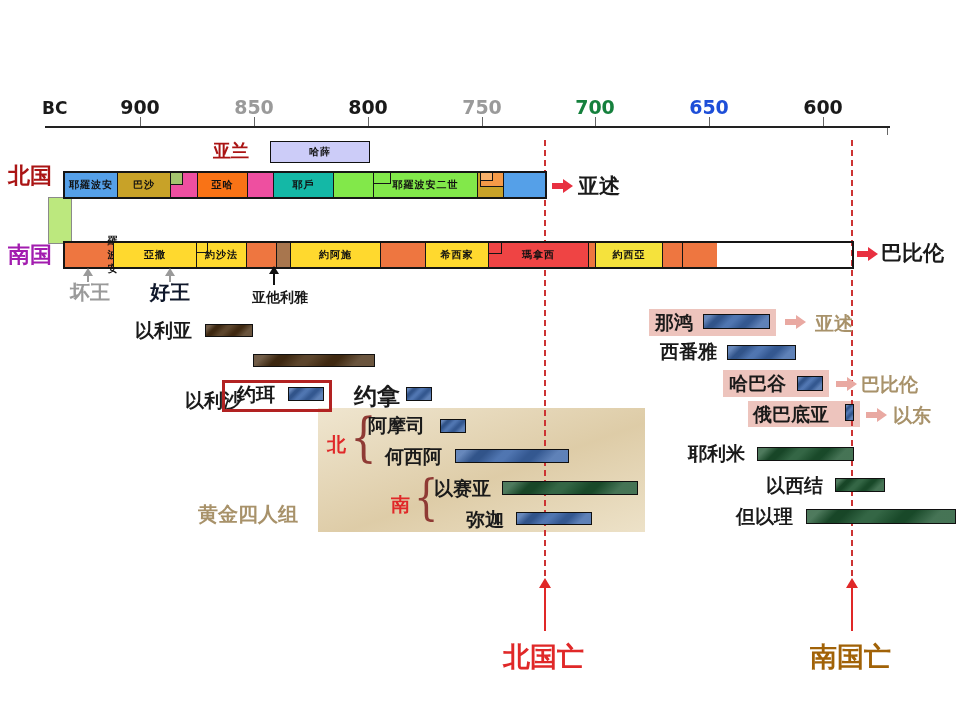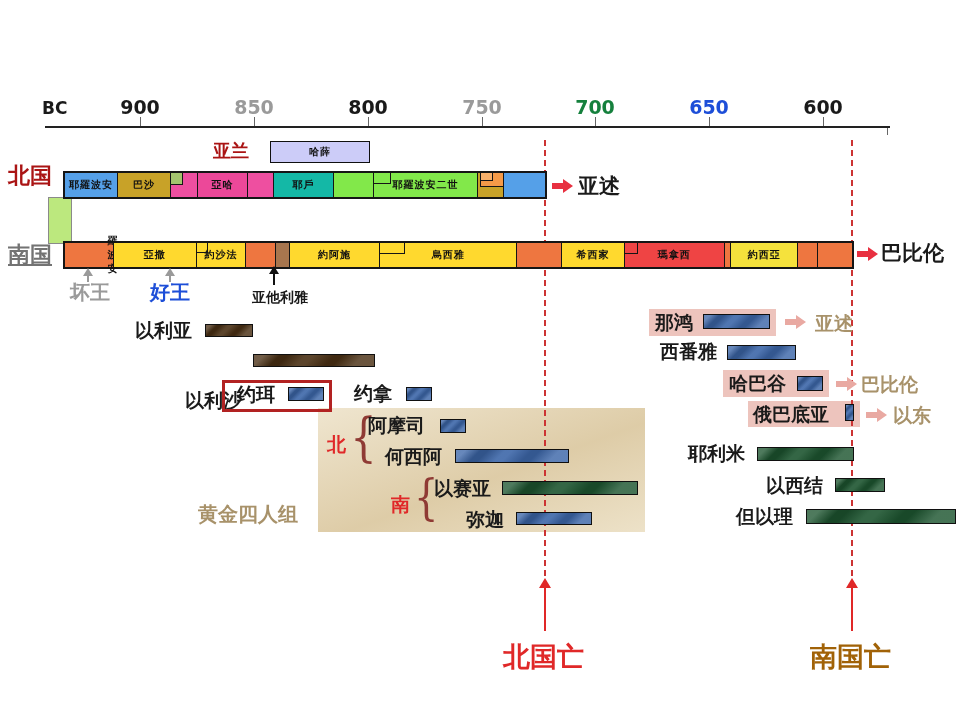--- a/index.html
+++ b/index.html
@@ -71,35 +71,35 @@
 
   <div class="dashline" style="left:544px;top:140px;height:436px;"></div>
   <div class="dashline" style="left:851px;top:140px;height:436px;"></div>
 
   <div class="t bold" style="left: 213px; top: 141px; font-size: 18px; color: rgb(170, 20, 20);">亚兰</div>
   <div class="bar" style="left: 270px; top: 141px; width: 100px; height: 22px; display: flex; align-items: center; justify-content: center; background-color: rgb(204, 204, 248);">
     <span class="kname">哈薛</span>
   </div>
 
   <div class="t bold" style="left: 8px; top: 163px; font-size: 22px; color: rgb(170, 20, 20);">北国</div>
-  <div class="t bold" style="left: 8px; top: 242px; font-size: 22px; color: #737373; text-decoration: underline;">南国</div>
+  <div class="t bold" style="left: 8px; top: 242px; font-size: 22px; color: #a21caf;">南国</div>
   <div class="connector" style="left: 48px; top: 197px; width: 22px; height: 45px; background-color: rgb(188, 232, 126);"></div>
 
   <div class="kingsbar" style="left:63px;top:171px;width:480px;height:24px;">
     <div class="seg" style="width: 52px; background-color: rgb(85, 160, 232);">
         <span class="kname">耶羅波安</span>
       </div>
     <div class="seg" style="width: 53px; background-color: rgb(200, 162, 40);">
         <span class="kname">巴沙</span>
       </div>
     <div class="seg" style="width: 27px; background-color: rgb(238, 79, 160);">
         <span class="notch-green"></span>
         <span class="kname"></span>
       </div>
-    <div class="seg" style="width: 50px; background-color: #ec4899;">
+    <div class="seg" style="width: 50px; background-color: #f97316;">
         <span class="kname">亞哈</span>
       </div>
     <div class="seg" style="width: 26px; background-color: rgb(238, 79, 160);">
         <span class="kname"></span>
       </div>
     <div class="seg" style="width: 60px; background-color: #14b8a6;">
         <span class="kname">耶戶</span>
       </div>
     <div class="seg" style="width: 40px; background-color: rgb(130, 232, 74);">
         <span class="kname"></span>
@@ -136,24 +136,20 @@
       </div>
     <div class="seg" style="width: 30px; background-color: rgb(238, 118, 64);">
         <span class="kname"></span>
       </div>
     <div class="seg" style="width: 14px; background-color: rgb(168, 118, 78);">
         <span class="kname"></span>
       </div>
     <div class="seg" style="width: 90px; background-color: rgb(255, 217, 46);">
         <span class="kname">約阿施</span>
       </div>
-    <div class="seg" style="width: 138px; background-color: rgb(255, 217, 46);">
-        <span class="step" style="width:24px;"></span>
-        <span class="kname">烏西雅</span>
-      </div>
     <div class="seg" style="width: 45px; background-color: rgb(238, 118, 64);">
         <span class="kname"></span>
       </div>
     <div class="seg" style="width: 63px; background-color: rgb(255, 217, 46);">
         <span class="kname">希西家</span>
       </div>
     <div class="seg" style="width: 100px; background-color: #ef4444;">
         <span class="step" style="width:12px;"></span>
         <span class="kname">瑪拿西</span>
       </div>
@@ -178,38 +174,38 @@
 
   <div class="uarrow" style="left:83px;top:268px;height:14px;color:#9a9a9a;">
       <span class="head"></span>
       <span class="shaft"></span>
     </div>
   <div class="t bold" style="left: 70px; top: 281px; font-size: 20px; color: rgb(154, 154, 154);">坏王</div>
   <div class="uarrow" style="left:165px;top:268px;height:14px;color:#9a9a9a;">
       <span class="head"></span>
       <span class="shaft"></span>
     </div>
-  <div class="t bold" style="left: 150px; top: 281px; font-size: 20px; color: #1d4ed8;">好王</div>
+  <div class="t bold" style="left: 150px; top: 281px; font-size: 20px; color: #0f172a;">好王</div>
   <div class="uarrow" style="left:269px;top:266px;height:19px;color:#111;">
       <span class="head"></span>
       <span class="shaft"></span>
     </div>
   <div class="t bold" style="left:252px;top:289px;font-size:14px;">亚他利雅</div>
 
   <div class="t bold" style="left:135px;top:320px;font-size:19px;">以利亚</div>
   <div class="bar tex" style="left: 205px; top: 324px; width: 48px; height: 13px; background-color: rgb(74, 48, 20);"></div>
 
   <div class="t bold" style="left:185px;top:350px;font-size:19px;margin-top:40px;">以利沙</div>
   <div class="bar tex" style="left: 253px; top: 354px; width: 122px; height: 13px; background-color: rgb(74, 48, 20);"></div>
 
   <div class="redbox" style="left:222px;top:380px;width:104px;height:26px;"></div>
   <div class="t bold" style="left:237px;top:384px;font-size:19px;">约珥</div>
   <div class="bar tex" style="left: 288px; top: 387px; width: 36px; height: 14px; background-color: rgb(60, 102, 168);"></div>
 
-  <div class="t bold" style="left:354px;top:383px;font-size:19px;">约拿</div>
+  <div class="t bold" style="left:354px;top:383px;font-size:23px;">约拿</div>
   <div class="bar tex" style="left: 406px; top: 387px; width: 26px; height: 14px; background-color: rgb(60, 102, 168);"></div>
 
   <div class="t bold" style="left: 198px; top: 503px; font-size: 20px; color: rgb(168, 146, 106);">黄金四人组</div>
   <div class="t bold" style="left: 327px; top: 434px; font-size: 19px; color: rgb(224, 40, 40);">北</div>
   <div class="brace" style="left:347px;top:409px;font-size:52px;line-height:56px;">{</div>
   <div class="t bold" style="left:368px;top:415px;font-size:19px;">阿摩司</div>
   <div class="bar tex" style="left: 440px; top: 419px; width: 26px; height: 14px; background-color: rgb(60, 102, 168);"></div>
   <div class="t bold" style="left:385px;top:446px;font-size:19px;">何西阿</div>
   <div class="bar tex" style="left: 455px; top: 449px; width: 114px; height: 14px; background-color: rgb(60, 102, 168);"></div>
   <div class="t bold" style="left: 391px; top: 494px; font-size: 19px; color: rgb(224, 40, 40);">南</div>

